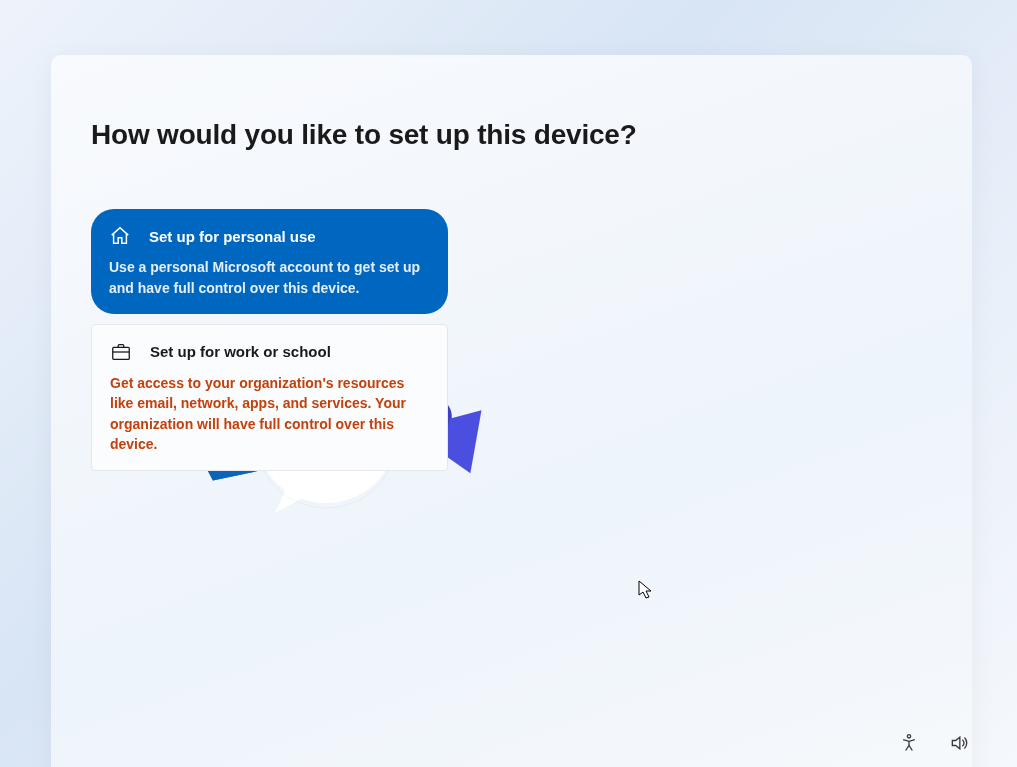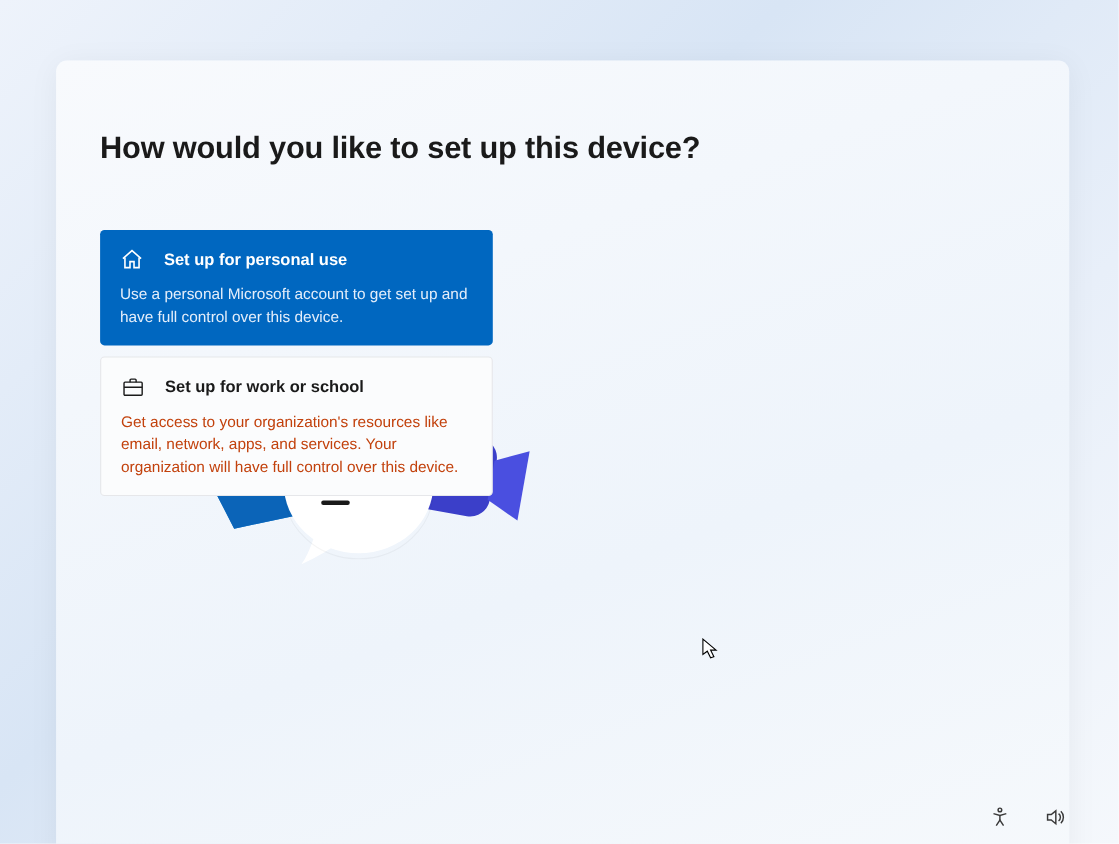--- a/index.html
+++ b/index.html
@@ -51,20 +51,21 @@
       width: 357px;
       border-radius: 4px;
       padding: 16px 18px 16px 18px;
       margin-bottom: 10px;
       cursor: pointer;
       position: relative;
     }
     .option.selected {
       background: #0067c0;
       color: #fff;
+      border-radius: 23px;
     }
     .option.unselected {
       background: #fbfcfd;
       border: 1px solid #e6e7ea;
       color: #1a1a1a;
     }
     .opt-header {
       display: flex;
       align-items: center;
       gap: 18px;
@@ -76,20 +77,21 @@
       flex-shrink: 0;
     }
     .opt-title {
       font-size: 15px;
       font-weight: 600;
     }
     .option.unselected .opt-title { color: #1a1a1a; }
     .opt-desc {
       font-size: 14px;
       line-height: 1.45;
+      font-weight: bold;
     }
     .option.selected .opt-desc { color: #e4eefa; }
     .option.unselected .opt-desc { color: #c2410c; }
     .next-btn {
       position: absolute;
       right: 44px;
       bottom: 43px;
       width: 128px;
       height: 40px;
       background: #0067c0;

